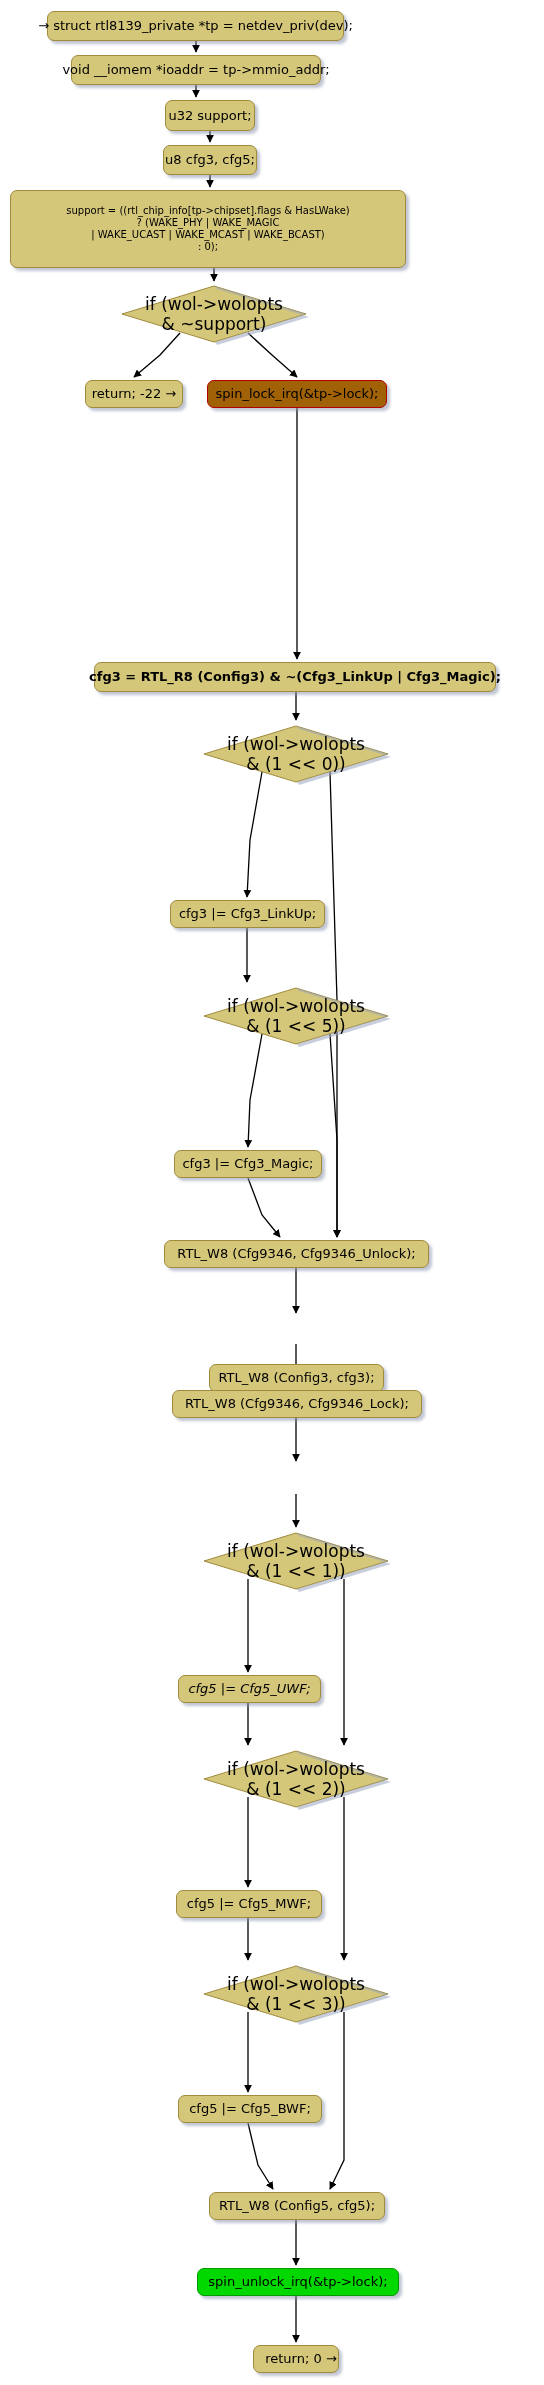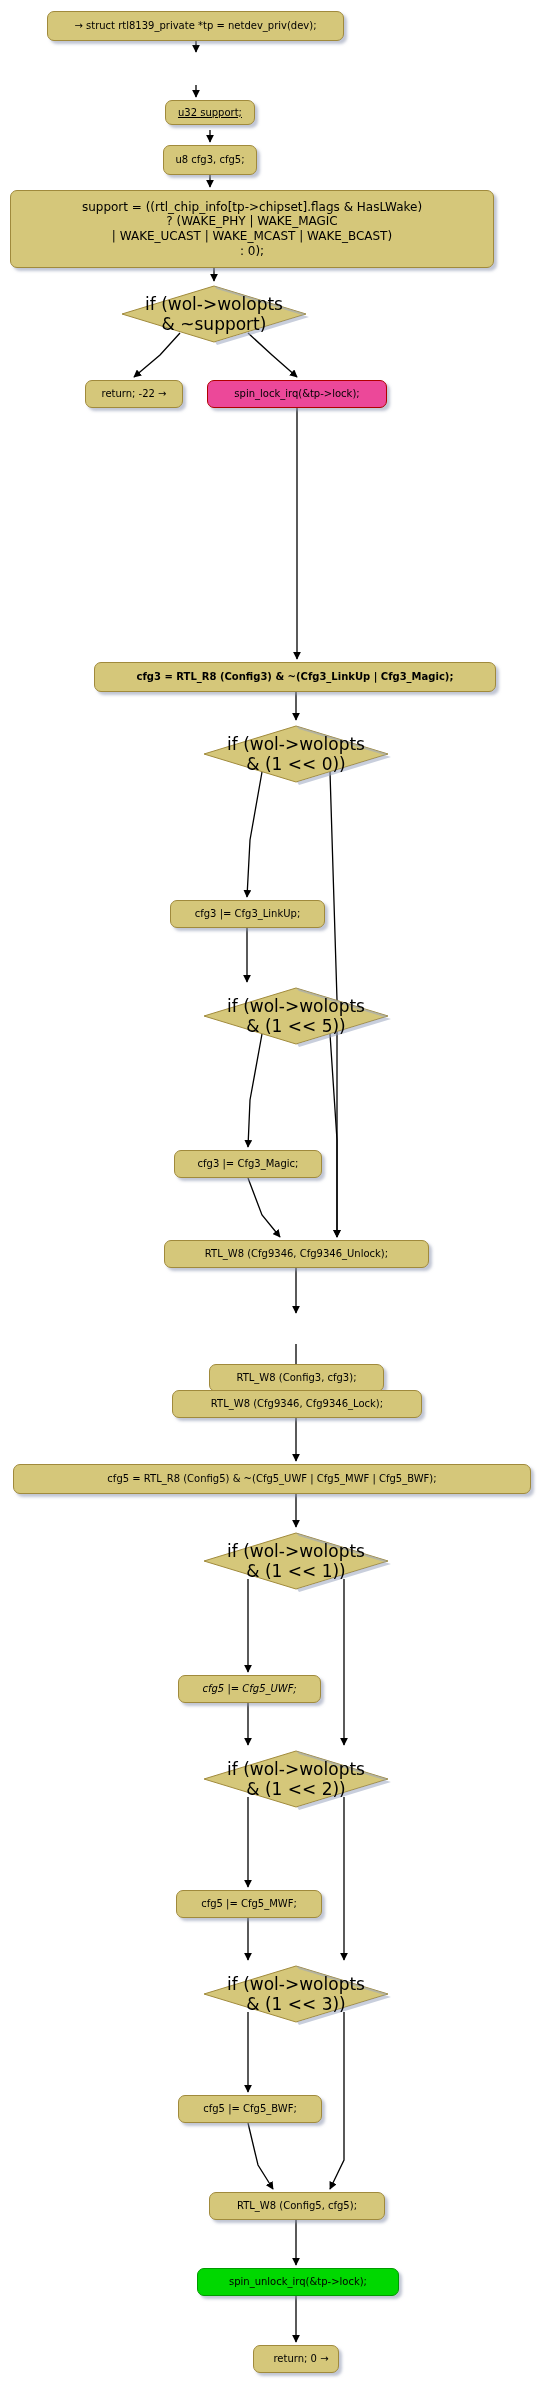--- a/index.html
+++ b/index.html
@@ -36,25 +36,25 @@
     text-align: center;
     white-space: pre;
     line-height: 1.18;
   }
   .boxnode {
     background: #d5c77a;
     border: 1px solid #a08a3c;
     border-radius: 7px;
     box-shadow: 3px 3px 3px rgba(140,150,175,0.55);
     color: #000000;
-    font-size: 10px;
+    font-size: 13px;
     padding: 3px 6px;
   }
   .boxnode.red {
-    background: #ec4899;
+    background: #a16207;
     border: 1px solid #b00000;
   }
   .boxnode.green {
     background: #00d800;
     border: 1px solid #009a00;
   }
   .diamond {
     background: transparent;
     border: none;
     box-shadow: none;
@@ -145,30 +145,33 @@
       <path d="M 296 2220 L 296 2265"></path>
 
       <path d="M 296 2296 L 296 2342"></path>
     </g>
   </svg>
 
   <div class="node boxnode" style="left:47px; top:11px; width:297px; height:30px;">
     <span>→ struct rtl8139_private *tp = netdev_priv(dev);</span>
   </div>
 
-
-  <div class="node boxnode" style="left:165px; top:100px; width:90px; height:25px;text-decoration:underline;">
+  <div class="node boxnode" style="left:71px; top:55px; width:250px; height:30px;">
+    <span>void __iomem *ioaddr = tp-&gt;mmio_addr;</span>
+  </div>
+
+  <div class="node boxnode" style="left:165px; top:100px; width:90px; height:31px;">
     <span>u32 support;</span>
   </div>
 
   <div class="node boxnode" style="left:163px; top:145px; width:94px; height:30px;">
     <span>u8 cfg3, cfg5;</span>
   </div>
 
-  <div class="node boxnode multiline" style="left:10px; top:190px; width:484px; height:78px; font-size:12px;">
+  <div class="node boxnode multiline" style="left:10px; top:190px; width:396px; height:78px; font-size:10px;">
     <span>support = ((rtl_chip_info[tp-&gt;chipset].flags &amp; HasLWake)
 ? (WAKE_PHY | WAKE_MAGIC
 | WAKE_UCAST | WAKE_MCAST | WAKE_BCAST)
 : 0);</span>
   </div>
 
   <div class="node diamond" style="left:119px; top:283px; width:190px; height:62px;">
     <svg class="dshape" viewBox="0 0 190 62" preserveAspectRatio="none">
       <polygon points="95,3 187,31 95,59 3,31" fill="#d5c77a" stroke="#a08a3c" stroke-width="1"></polygon>
       <polygon points="98,6 190,34 98,62 96,59 187,31 95,3" fill="#9aa5c0" opacity="0.55"></polygon>
@@ -220,23 +223,20 @@
   </div>
 
   <div class="node boxnode" style="left:209px; top:1316px; width:175px; height:28px;margin-top:48px;">
     <span>RTL_W8 (Config3, cfg3);</span>
   </div>
 
   <div class="node boxnode" style="left:172px; top:1390px; width:250px; height:28px;">
     <span>RTL_W8 (Cfg9346, Cfg9346_Lock);</span>
   </div>
 
-  <div class="node boxnode" style="left:13px; top:1464px; width:518px; height:30px;">
-    <span>cfg5 = RTL_R8 (Config5) &amp; ~(Cfg5_UWF | Cfg5_MWF | Cfg5_BWF);</span>
-  </div>
 
   <div class="node diamond" style="left:201px; top:1530px; width:190px; height:62px;">
     <svg class="dshape" viewBox="0 0 190 62" preserveAspectRatio="none">
       <polygon points="95,3 187,31 95,59 3,31" fill="#d5c77a" stroke="#a08a3c" stroke-width="1"></polygon>
       <polygon points="98,6 190,34 98,62 96,59 187,31 95,3" fill="#9aa5c0" opacity="0.55"></polygon>
     </svg>
     <span class="dlabel">if (wol-&gt;wolopts
 &amp; (1 &lt;&lt; 1))</span>
   </div>
 

